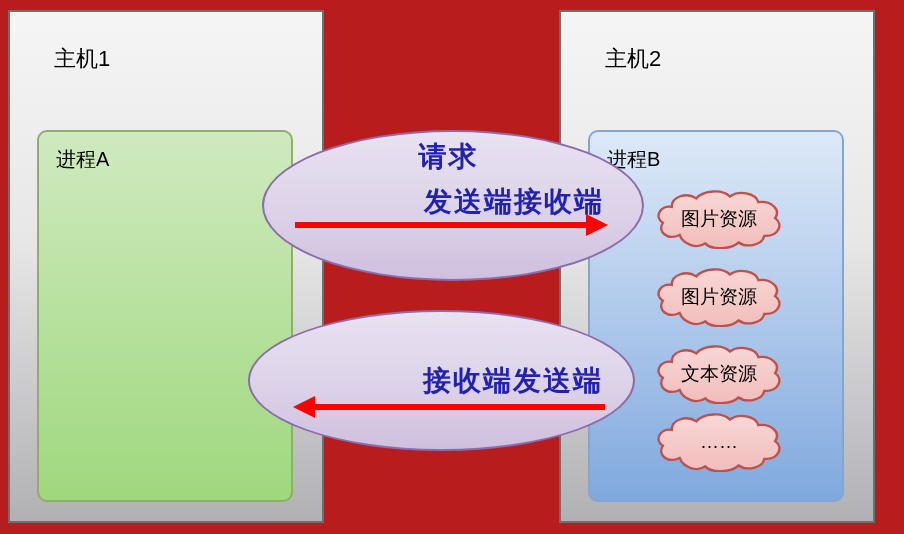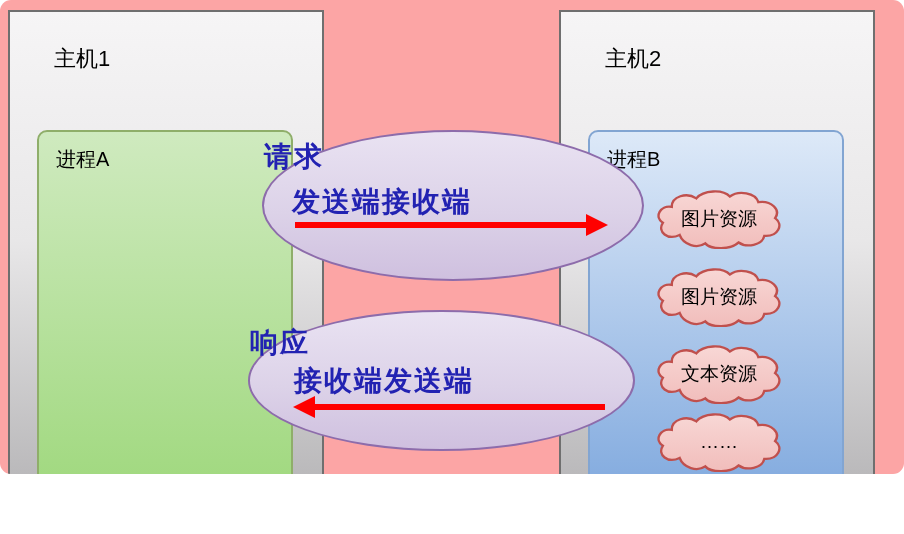--- a/index.html
+++ b/index.html
@@ -4,24 +4,23 @@
 <style>
   * { margin: 0; padding: 0; box-sizing: border-box; }
   html, body { background: #ffffff; }
   body {
     font-family: "Liberation Sans", "DejaVu Sans", sans-serif;
     color: #000;
   }
   #canvas {
     position: relative;
     width: 904px;
-    height: 474px;
-    background: #fca5a5;
+    height: 534px;
+    background: #b91c1c;
     overflow: hidden;
-    border-radius: 11px;
   }
   
   .host {
     position: absolute;
     top: 10px;
     width: 316px;
     height: 513px;
     border: 2px solid #6f6f6f;
     background: linear-gradient(180deg, #f6f5f6 0%, #e8e7e8 45%, #b1b0b2 100%);
     z-index: 1;
@@ -97,32 +96,32 @@
     left: 262px; top: 130px;
     width: 382px; height: 151px;
   }
   #flow-response {
     left: 248px; top: 310px;
     width: 387px; height: 141px;
   }
   .flow-title {
     position: absolute;
     left: 0; right: 9px;
-    text-align: left;
+    text-align: center;
     font-size: 28px;
     font-weight: bold;
     color: #2222b2;
     letter-spacing: 2px;
   }
   #flow-request .flow-title { top: 6px; }
   #flow-response .flow-title { top: 12px; }
   .flow-endpoints {
     position: absolute;
     display: flex;
-    justify-content: flex-start;
+    justify-content: flex-end;
     font-size: 28px;
     font-weight: bold;
     color: #2222b2;
     letter-spacing: 2px;
     white-space: nowrap;
   }
   #flow-request .flow-endpoints { left: 28px; right: 38px; top: 51px; }
   #flow-response .flow-endpoints { left: 44px; right: 30px; top: 50px; }
   
   .arrow-line {
@@ -203,21 +202,20 @@
     <div class="flow-title">请求</div>
     <div class="flow-endpoints">
       <span>发送端</span>
       <span>接收端</span>
     </div>
   </div>
   <div class="arrow-line" id="arrow-request-line"></div>
   <div class="arrow-head" id="arrow-request-head"></div>
 
   <div class="flow-ellipse" id="flow-response">
-    <div class="flow-title">响应</div>
     <div class="flow-endpoints">
       <span>接收端</span>
       <span>发送端</span>
     </div>
   </div>
   <div class="arrow-line" id="arrow-response-line"></div>
   <div class="arrow-head" id="arrow-response-head"></div>
 
 </div>
 

